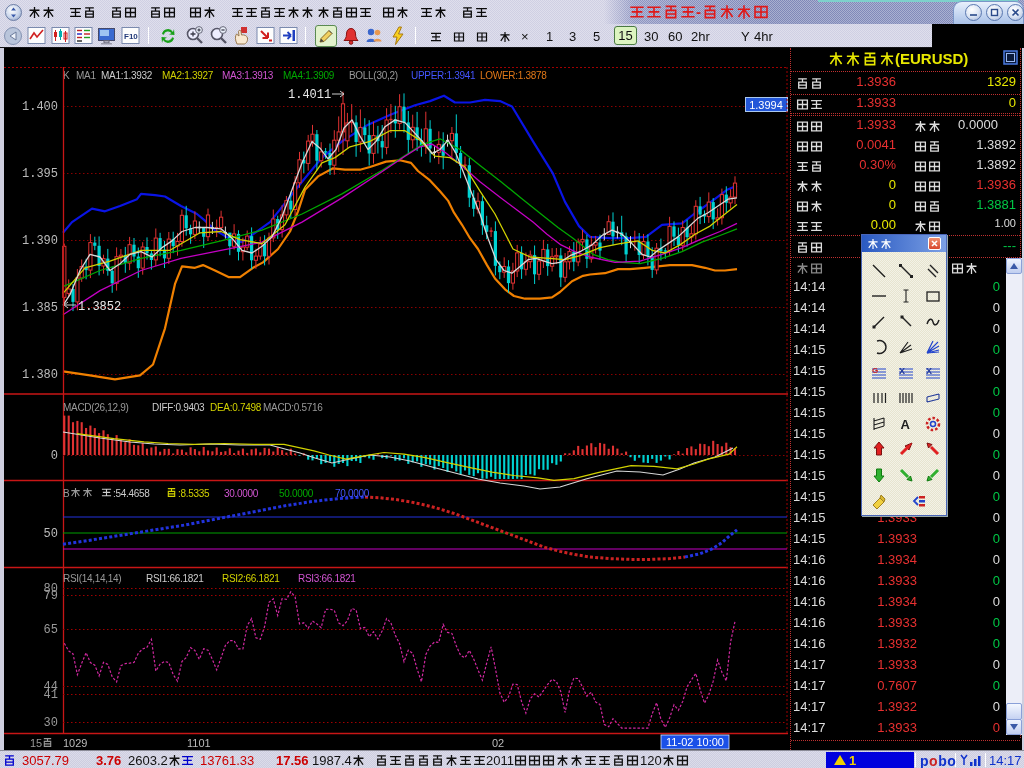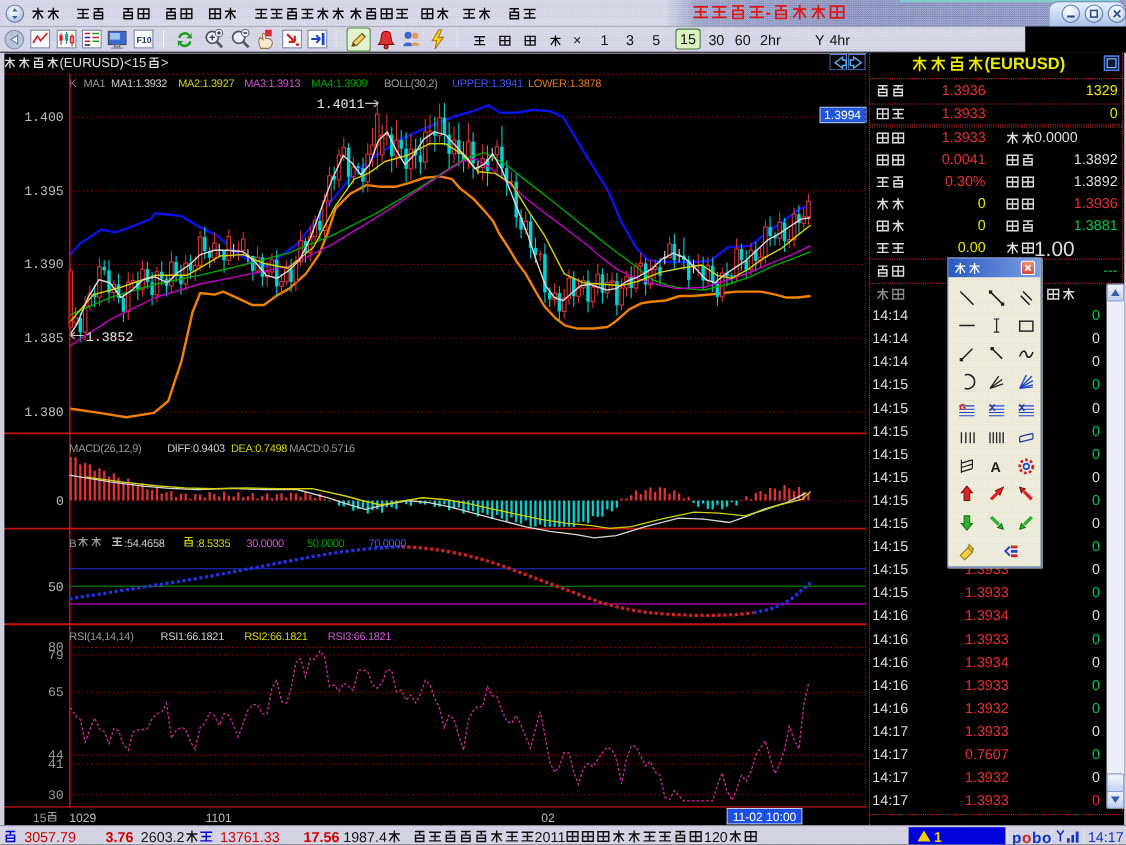--- a/index.html
+++ b/index.html
@@ -245,41 +245,20 @@
       <div class="pbtn" style="left:521px">×</div>
       <div class="pbtn" style="left:546px">1</div>
       <div class="pbtn" style="left:569px">3</div>
       <div class="pbtn" style="left:593px">5</div>
       <div class="pbtn" style="left:644px">30</div>
       <div class="pbtn" style="left:668px">60</div>
       <div class="pbtn" style="left:691px">2hr</div>
       <div class="pbtn" style="left:754px">4hr</div>
       <div class="pbtn" style="left:741px">Y</div>
       <div class="abs" style="left:614px;top:2px;width:23px;height:19px;background:#dcf4c0;border:1px solid #4a7a42;border-radius:3px;text-align:center;font-size:13px;color:#111;line-height:17px">15</div>
-    </div>
-<div id="charttitle">
-      <div class="abs" style="left:2px;top:1px"><svg class="cj" style="width:12px;height:12px;">
-          <use href="#h4"></use>
-        </svg><svg class="cj" style="width:12px;height:12px;">
-          <use href="#h4"></use>
-        </svg><svg class="cj" style="width:12px;height:12px;">
-          <use href="#h3"></use>
-        </svg><svg class="cj" style="width:12px;height:12px;">
-          <use href="#h4"></use>
-        </svg><span style="vertical-align:0px">(EURUSD)&lt;15<svg class="cj" style="width:12px;height:12px;">
-            <use href="#h3"></use>
-          </svg>&gt;</span></div>
-      <svg class="abs" style="left:754px;top:0px" width="16" height="15">
-        <rect x="0.5" y="0.5" width="15" height="14" fill="none" stroke="#4a86d8"></rect>
-        <path d="M12 3 L5 8 L12 13 V10.5 H15 V5.5 H12 Z" fill="none" stroke="#55aaee" stroke-width="1.3"></path>
-      </svg>
-      <svg class="abs" style="left:771px;top:0px" width="16" height="15">
-        <rect x="0.5" y="0.5" width="15" height="14" fill="none" stroke="#4a86d8"></rect>
-        <path d="M5 3 L12 8 L5 13 V10.5 H2 V5.5 H5 Z" fill="none" stroke="#55aaee" stroke-width="1.3"></path>
-      </svg>
     </div>
 <svg class="abs" style="left:0;top:48px" width="788" height="702" viewBox="0 48 788 702">
       <rect x="0" y="64" width="788" height="686" fill="#000"></rect>
       <line x1="63" y1="106.5" x2="787" y2="106.5" stroke="#8a0000" stroke-width="1" stroke-dasharray="1.5 2.5"></line>
       <line x1="63" y1="173.5" x2="787" y2="173.5" stroke="#8a0000" stroke-width="1" stroke-dasharray="1.5 2.5"></line>
       <line x1="63" y1="240.5" x2="787" y2="240.5" stroke="#8a0000" stroke-width="1" stroke-dasharray="1.5 2.5"></line>
       <line x1="63" y1="307.5" x2="787" y2="307.5" stroke="#8a0000" stroke-width="1" stroke-dasharray="1.5 2.5"></line>
       <line x1="63" y1="374.5" x2="787" y2="374.5" stroke="#8a0000" stroke-width="1" stroke-dasharray="1.5 2.5"></line>
       <text x="58" y="110" font-size="12" fill="#bbb" text-anchor="end" font-family="Liberation Mono">1.400</text>
       <text x="58" y="177" font-size="12" fill="#bbb" text-anchor="end" font-family="Liberation Mono">1.395</text>
@@ -856,21 +835,21 @@
           <use href="#h1"></use>
         </svg><svg class="cj" style="width:13px;height:13px;">
           <use href="#h1"></use>
         </svg></div>
       <div class="abs" style="left:32px;top:69px;color:#e83030;font-size:13px;width:76px;text-align:right">1.3933</div>
       <div class="abs" style="left:125px;top:69px;color:#ddd"><svg class="cj" style="width:13px;height:13px;">
           <use href="#h4"></use>
         </svg><svg class="cj" style="width:13px;height:13px;">
           <use href="#h4"></use>
         </svg></div>
-      <div class="abs" style="left:152px;top:69px;color:#dddddd;font-size:13px;width:76px;text-align:left">0.0000</div>
+      <div class="abs" style="left:152px;top:69px;color:#dddddd;font-size:13px;width:76px;text-align:center">0.0000</div>
       <div class="abs" style="left:7px;top:89px;color:#ddd"><svg class="cj" style="width:13px;height:13px;">
           <use href="#h1"></use>
         </svg><svg class="cj" style="width:13px;height:13px;">
           <use href="#h1"></use>
         </svg></div>
       <div class="abs" style="left:32px;top:89px;color:#e83030;font-size:13px;width:76px;text-align:right">0.0041</div>
       <div class="abs" style="left:125px;top:89px;color:#ddd"><svg class="cj" style="width:13px;height:13px;">
           <use href="#h1"></use>
         </svg><svg class="cj" style="width:13px;height:13px;">
           <use href="#h3"></use>
@@ -916,21 +895,21 @@
           <use href="#h2"></use>
         </svg><svg class="cj" style="width:13px;height:13px;">
           <use href="#h2"></use>
         </svg></div>
       <div class="abs" style="left:32px;top:169px;color:#e8e800;font-size:13px;width:76px;text-align:right">0.00</div>
       <div class="abs" style="left:125px;top:169px;color:#ddd"><svg class="cj" style="width:13px;height:13px;">
           <use href="#h4"></use>
         </svg><svg class="cj" style="width:13px;height:13px;">
           <use href="#h1"></use>
         </svg></div>
-      <div class="abs" style="left:152px;top:169px;color:#dddddd;font-size:19px;width:76px;">1.00</div>
+      <div class="abs" style="left:152px;top:169px;color:#dddddd;font-size:11px;width:76px;text-align:right">1.00</div>
       <div class="abs" style="left:7px;top:190px;color:#ddd"><svg class="cj" style="width:13px;height:13px;">
           <use href="#h3"></use>
         </svg><svg class="cj" style="width:13px;height:13px;">
           <use href="#h1"></use>
         </svg></div>
       <div class="abs" style="left:152px;top:190px;color:#00c846;font-size:13px;width:76px;text-align:right">---</div>
       <div class="abs" style="left:7px;top:211px;color:#888"><svg class="cj" style="width:13px;height:13px;">
           <use href="#h4"></use>
         </svg><svg class="cj" style="width:13px;height:13px;">
           <use href="#h1"></use>

